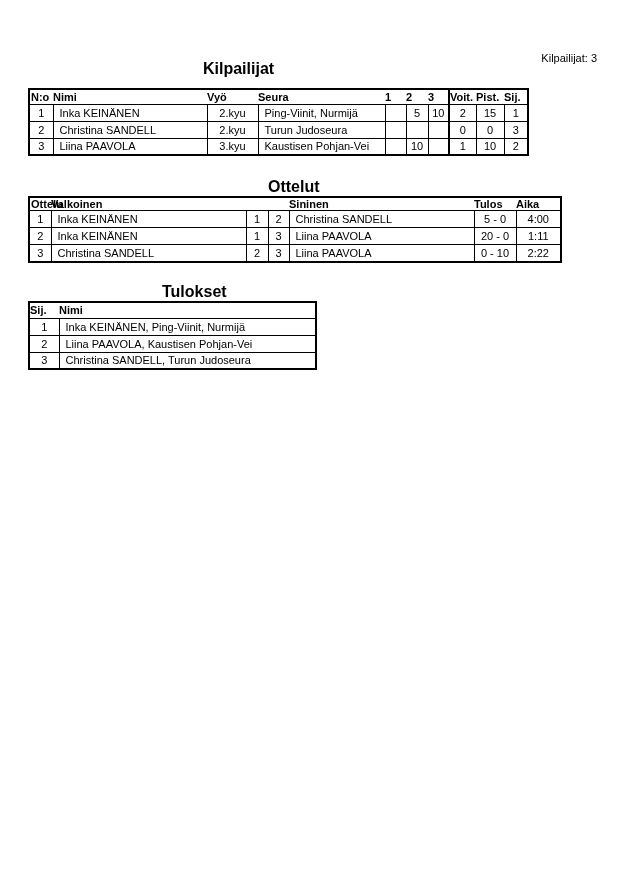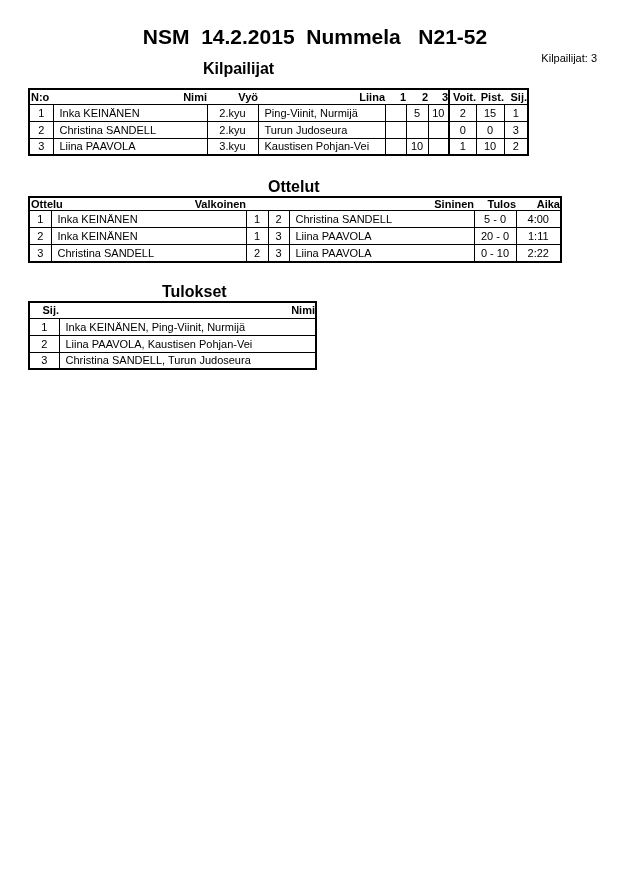--- a/index.html
+++ b/index.html
@@ -26,38 +26,37 @@
     position:absolute; border-collapse:collapse; table-layout:fixed;
     font-size:11px; border:2px solid #000; background:#fff;
   }
   #t-kilpailijat { top:88px;  left:28px; width:499px; }
   #t-ottelut     { top:196px; left:28px; width:532px; }
   #t-tulokset    { top:301px; left:28px; width:287px; }
 
   th {
     border:none; border-bottom:1px solid #000;
     font-weight:bold; font-size:11px; height:15px;
-    text-align:right; vertical-align:middle; white-space:nowrap; padding:0;
+    text-align:left; vertical-align:middle; white-space:nowrap; padding:0;
   }
   #t-ottelut th   { height:13px; }
   #t-tulokset th  { height:16px; }
   td {
     border:1px solid #000; height:17px; padding:0;
     text-align:center; vertical-align:middle; white-space:nowrap; overflow:hidden;
   }
   .al { text-align:left; padding-left:6px;margin-top:17px; }
   th.al { padding-left:1px; overflow:visible; }
   .thick-left { border-left:2px solid #000 !important;margin-left:38px; }
 </style>
 </head>
 <body>
 
 <div class="page">
 
-  <div class="page-title">NSM  14.2.2015  Nummela   N21-52</div>
   <div class="participants">Kilpailijat: 3</div>
 
   <div class="section-heading" id="h-kilpailijat">Kilpailijat</div>
 
   <table id="t-kilpailijat">
     <colgroup>
       <col style="width:24px">
         <col style="width:154px">
         <col style="width:51px">
         <col style="width:127px">
@@ -66,21 +65,21 @@
         <col style="width:21px">
       <col style="width:27px">
         <col style="width:28px">
         <col style="width:24px">
     </colgroup>
     <thead>
       <tr>
         <th class="al">N:o</th>
         <th>Nimi</th>
         <th>Vyö</th>
-        <th>Liina</th>
+        <th>Seura</th>
         <th>1</th>
         <th>2</th>
         <th>3</th>
         <th class="thick-left">Voit.</th>
         <th>Pist.</th>
         <th>Sij.</th>
       </tr>
     </thead>
     <tbody>
       <tr>

